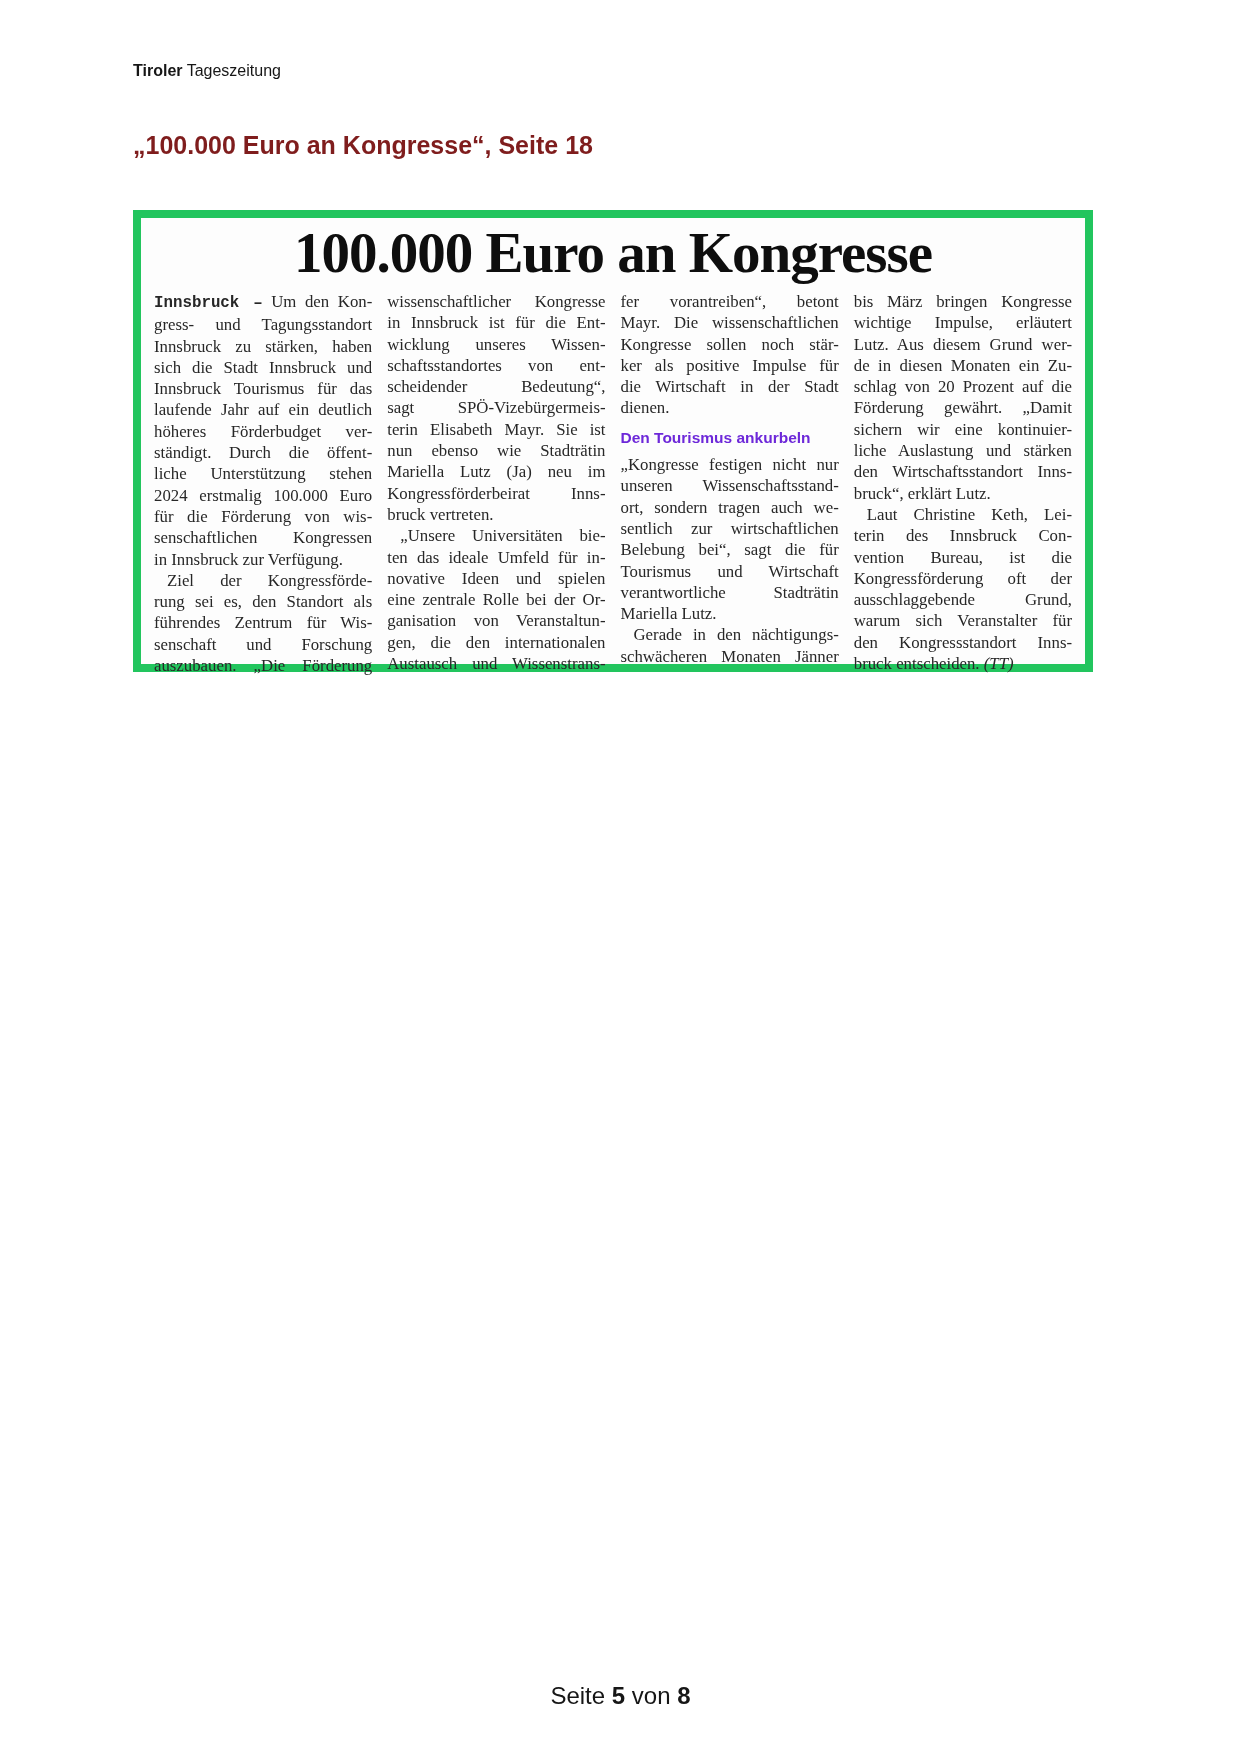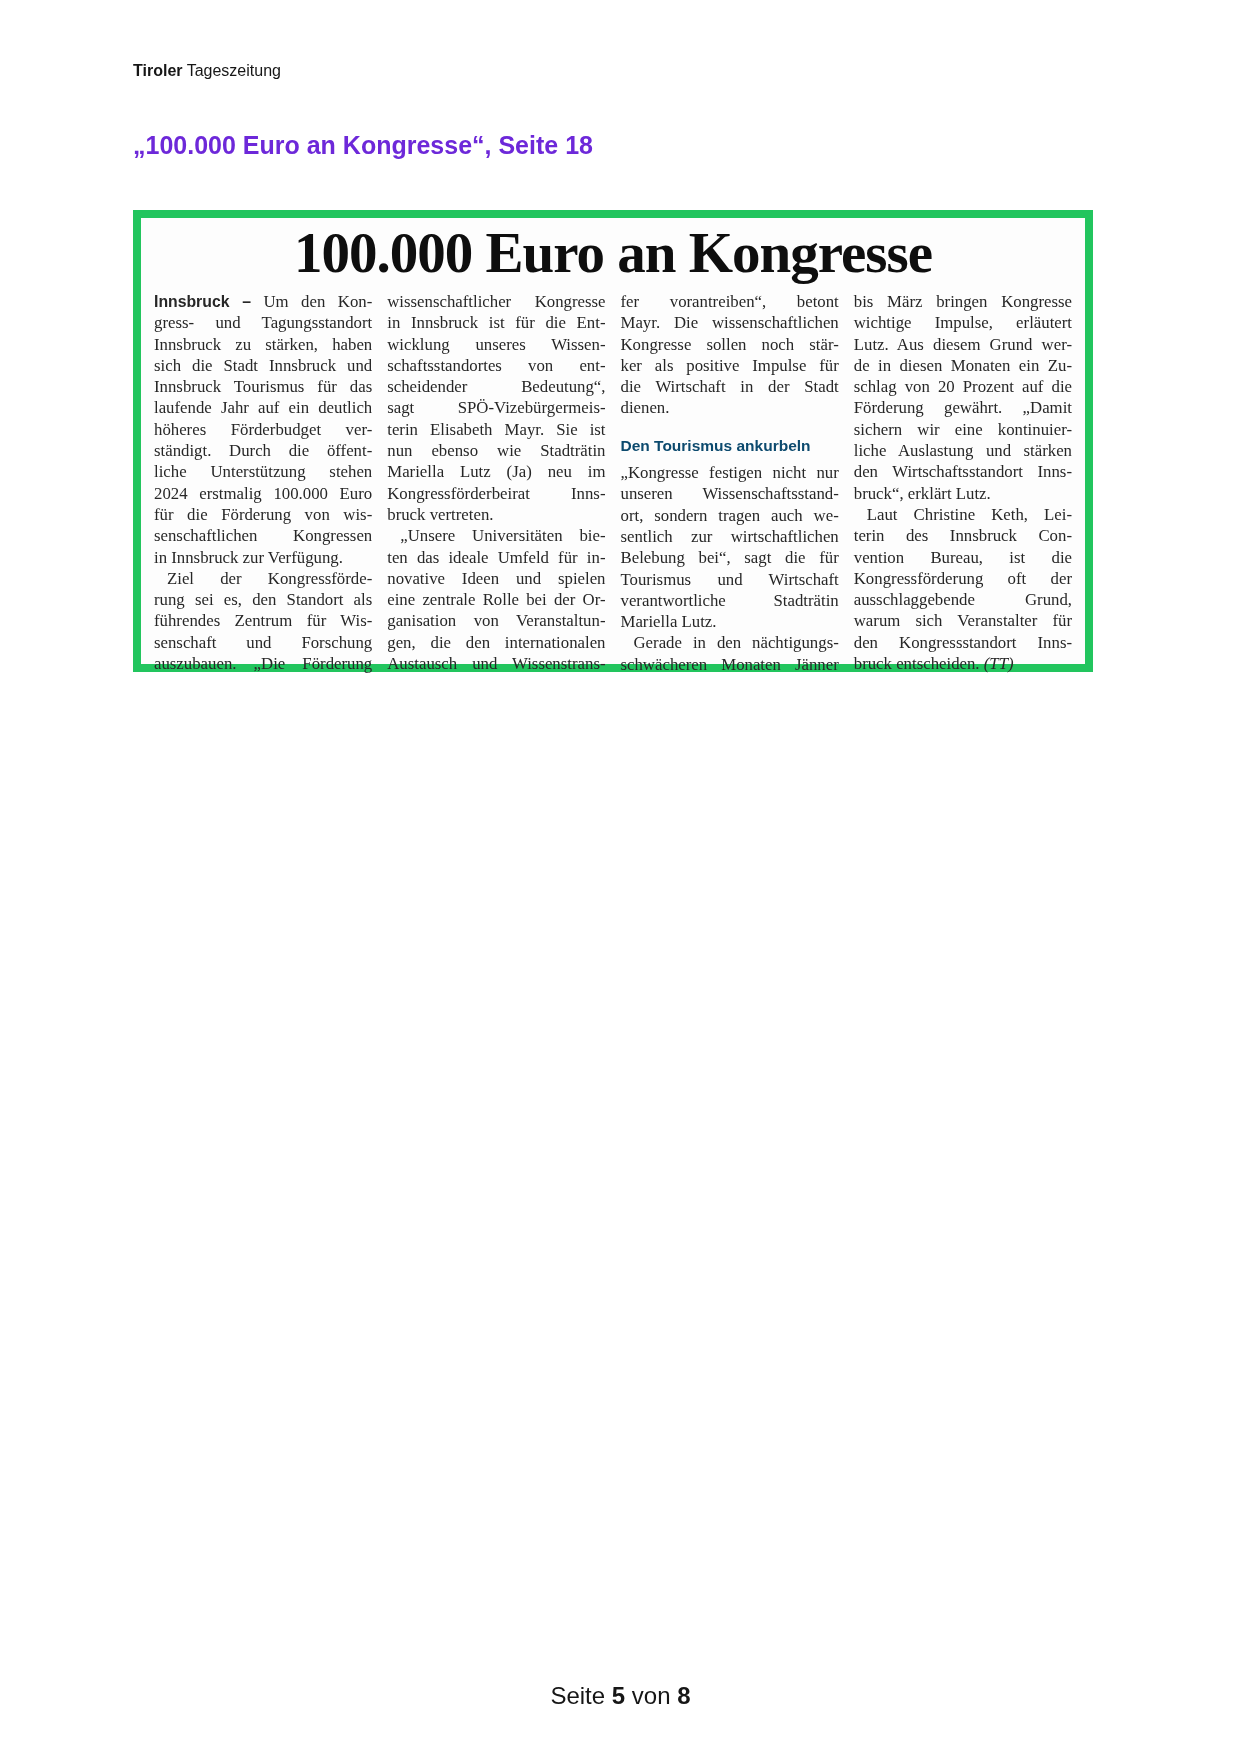--- a/index.html
+++ b/index.html
@@ -6,21 +6,21 @@
   body {
     width:1241px; height:1754px; position:relative;
     background:#ffffff; color:#1c1c1c;
     font-family:"Liberation Sans", sans-serif;
     overflow:hidden;
   }
 
   .masthead { position:absolute; left:133px; top:62px; font-size:16px; color:#161616; }
   .masthead .brand-bold { font-weight:bold; }
 
-  .doc-title { position:absolute; left:133px; top:131px; margin:0; font-size:25px; font-weight:bold; color:#6d28d9; }
+  .doc-title { position:absolute; left:133px; top:131px; margin:0; font-size:25px; font-weight:bold; color:#7f1d1d; }
 
   .clipping {
     position:absolute; left:133px; top:210px; width:960px; height:462px;
     box-sizing:border-box; border:8px solid #22c55e; background:#fdfdfd;
   }
 
   .headline {
     text-align:center; font-family:"Liberation Serif", serif;
     font-weight:bold; font-size:57px; line-height:62px;
     letter-spacing:-1px; margin:4px 6px 2px; color:#0e0e0e;
@@ -32,23 +32,23 @@
     flex:1 1 0; min-width:0;
     font-family:"Liberation Serif", serif;
     font-size:16.8px; line-height:21.3px; color:#272727;
   }
 
   .line { text-align:justify; text-align-last:justify; }
   .line.end { text-align-last:left; }
   .line.indent { text-indent:13px; }
   .line.subhead {
     font-family:"Liberation Sans", sans-serif; font-weight:bold;
-    font-size:15.5px; text-align-last:left; margin:16px 0 6px; color:#0c4a6e;
+    font-size:15.5px; text-align-last:left; margin:8px 0 6px; color:#6d28d9;
   }
-  .lead-in { font-family:Liberation Sans, sans-serif; font-weight:bold; font-size:15.8px; }
+  .lead-in { font-family:Liberation Mono, monospace; font-weight:bold; font-size:15.8px; }
   .line i { font-style:italic; }
 
   .footer { position:absolute; top:1682px; left:0; width:100%; text-align:center; font-size:24px; color:#161616; }
   .footer b { font-weight:bold; }
 </style>
 </head>
 <body>
 
 <div class="masthead">
   <span class="brand-bold">Tiroler</span>

